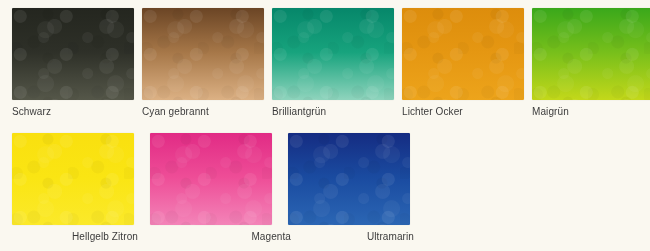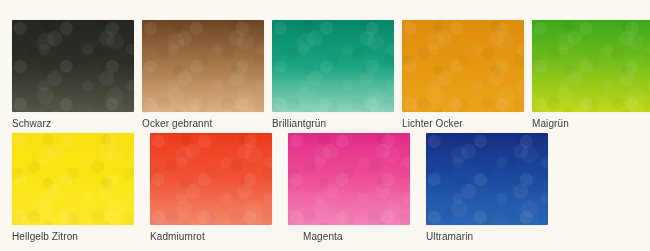--- a/index.html
+++ b/index.html
@@ -20,22 +20,22 @@
     background: #faf8f0;
     box-sizing: border-box;
   }
   .swatch-row {
     position: absolute;
     left: 0;
     width: 650px;
     height: 117px;
     display: flex;
   }
-  .row-1 { top: 17px; align-items: center; }
-  .row-2 { top: 130px; }
+  .row-1 { top: 5px; align-items: center; }
+  .row-2 { top: 130px; text-align: right; }
 
   .swatch-cell {
     position: relative;
     width: 126px;
     margin-left: 12px;
     height: 117px;
     box-sizing: border-box;
   }
   .swatch-cell:first-child { margin-left: 12px; }
 
@@ -87,21 +87,21 @@
 
   <div class="swatch-row row-1">
 
     <div class="swatch-cell">
       <div class="swatch-chip" style="background: linear-gradient(rgb(36, 38, 31) 0%, rgb(46, 48, 40) 48%, rgb(85, 87, 73) 100%);"></div>
       <div class="swatch-label" style="color: rgb(59, 59, 59);">Schwarz</div>
     </div>
 
     <div class="swatch-cell">
       <div class="swatch-chip" style="background: linear-gradient(rgb(107, 69, 37) 0%, rgb(166, 119, 72) 48%, rgb(220, 177, 132) 100%);"></div>
-      <div class="swatch-label" style="color: rgb(59, 59, 59);">Ocker gebrannt</div>
+      <div class="swatch-label" style="color: rgb(59, 59, 59);">Cyan gebrannt</div>
     </div>
 
     <div class="swatch-cell">
       <div class="swatch-chip" style="background: linear-gradient(rgb(6, 135, 106) 0%, rgb(23, 163, 125) 48%, rgb(143, 212, 189) 100%);"></div>
       <div class="swatch-label" style="color: rgb(59, 59, 59);">Brilliantgrün</div>
     </div>
 
     <div class="swatch-cell">
       <div class="swatch-chip" style="background: linear-gradient(rgb(221, 141, 12) 0%, rgb(229, 151, 18) 48%, rgb(237, 164, 27) 100%);"></div>
       <div class="swatch-label" style="color: rgb(59, 59, 59);">Lichter Ocker</div>
@@ -114,24 +114,20 @@
 
   </div>
 
   <div class="swatch-row row-2">
 
     <div class="swatch-cell">
       <div class="swatch-chip" style="background: linear-gradient(rgb(249, 224, 15) 0%, rgb(250, 229, 19) 48%, rgb(251, 233, 42) 100%);"></div>
       <div class="swatch-label" style="color: rgb(59, 59, 59);">Hellgelb Zitron</div>
     </div>
 
-    <div class="swatch-cell">
-      <div class="swatch-chip" style="background: linear-gradient(rgb(238, 58, 28) 0%, rgb(240, 82, 51) 48%, rgb(243, 135, 107) 100%);"></div>
-      <div class="swatch-label" style="color: rgb(59, 59, 59);">Kadmiumrot</div>
-    </div>
 
     <div class="swatch-cell">
       <div class="swatch-chip" style="background: linear-gradient(rgb(225, 43, 133) 0%, rgb(238, 77, 151) 48%, rgb(243, 132, 184) 100%);"></div>
       <div class="swatch-label" style="color: rgb(59, 59, 59); margin-left: 15px;">Magenta</div>
     </div>
 
     <div class="swatch-cell">
       <div class="swatch-chip" style="background: linear-gradient(rgb(21, 44, 130) 0%, rgb(26, 75, 160) 48%, rgb(43, 102, 180) 100%);"></div>
       <div class="swatch-label" style="color: rgb(59, 59, 59);">Ultramarin</div>
     </div>

